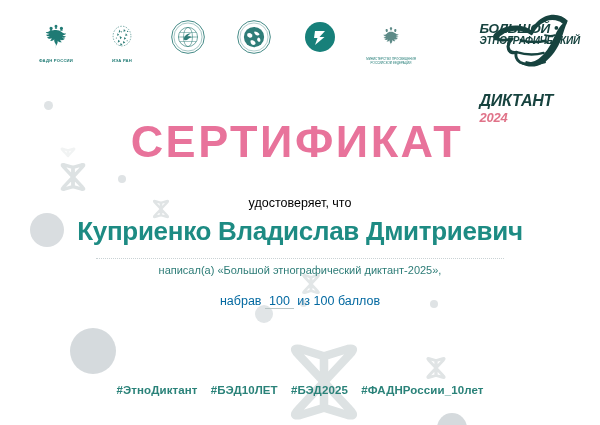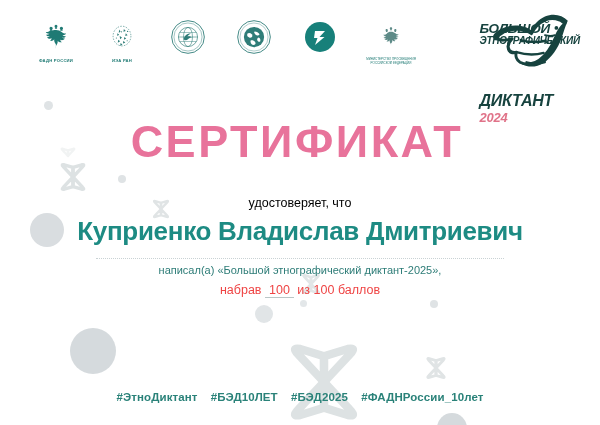--- a/index.html
+++ b/index.html
@@ -150,43 +150,42 @@
     position: absolute;
     top: 264px;
     left: 0;
     right: 0;
     text-align: center;
     font-size: 11px;
     color: #2d7c77;
   }
   .line-b {
     position: absolute;
-    top: 283px;
+    top: 294px;
     left: 0;
     right: 0;
     text-align: center;
     font-size: 12.5px;
-    color: #ef4444;
+    color: #0369a1;
   }
   .score {
     display: inline-block;
     padding: 0 4px;
     border-bottom: 1px solid #b9c6c6;
   }
   .hashtags {
     position: absolute;
     top: 384px;
     left: 0;
     right: 0;
     text-align: center;
     font-size: 11.5px;
     font-weight: bold;
     color: #2a8279;
     letter-spacing: 0.1px;
-    margin-top: 7px;
   }
   .hashtags span { margin: 0 5px; }
 </style>
 </head>
 <body>
 
 <div id="certificate">
 
   <div class="decor-layer">
     <div class="dot" style="left:44px;  top:101px; width:9px;  height:9px;  background:#dfe3e5;"></div>

